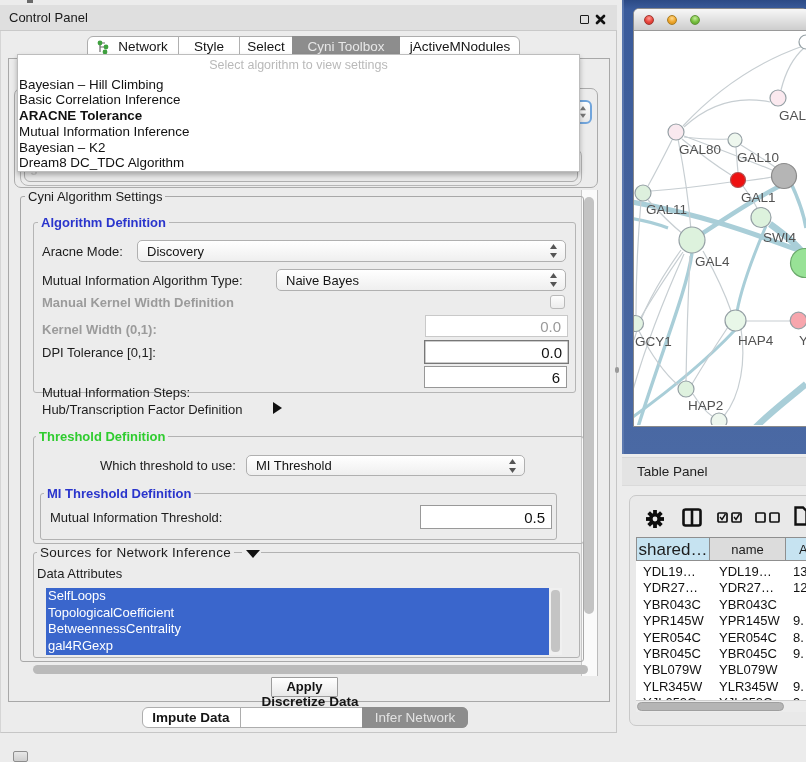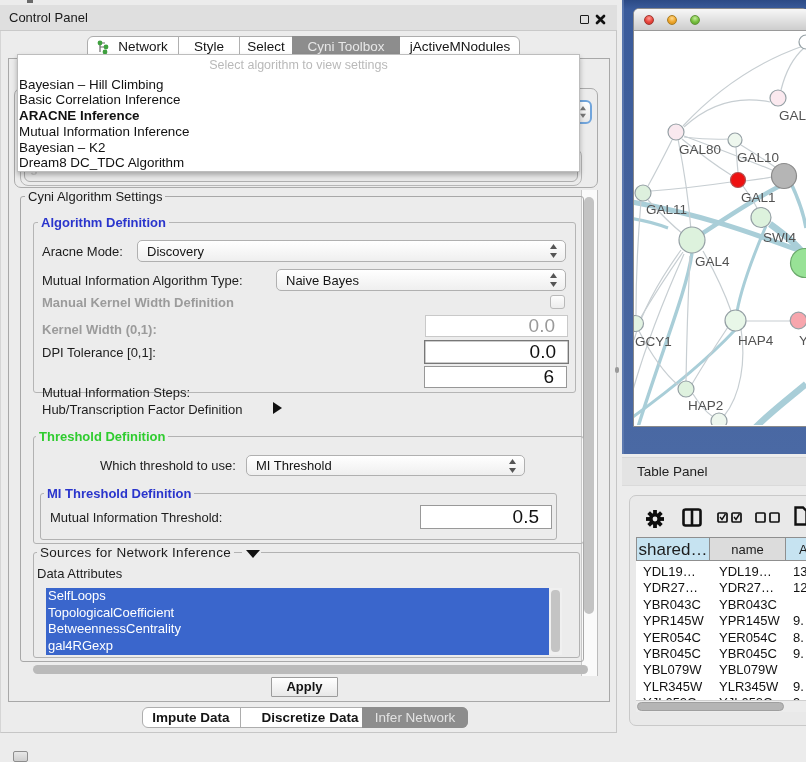--- a/index.html
+++ b/index.html
@@ -3,21 +3,21 @@
 *{margin:0;padding:0;box-sizing:border-box}
 html,body{width:806px;height:762px;background:#ececec;font-family:"Liberation Sans",sans-serif;overflow:hidden}
 body{position:relative}
 .abs{position:absolute}
 .lbl{position:absolute;font-size:13px;font-weight:normal;color:#1d1d1d;white-space:nowrap}
 .glbl{position:absolute;font-size:13px;font-weight:bold;color:#9b9b9b;white-space:nowrap}
 .grp{position:absolute;border:1px solid #b2b2b2;border-radius:4px}
 .gt{position:absolute;font-size:13px;background:#ececec;padding:0 3px;white-space:nowrap;line-height:13px}
 .combo{position:absolute;background:linear-gradient(#ffffff,#efefef);border:1px solid #b0b0b0;border-radius:5px;font-size:13px;color:#141414;display:flex;align-items:center;padding-left:9px}
 .carr{position:absolute;right:7px;top:50%;transform:translateY(-50%)}
-.field{position:absolute;background:#fff;font-size:19px;text-align:right;display:flex;align-items:center;justify-content:flex-end;padding-right:12px}
+.field{position:absolute;background:#fff;font-size:15px;text-align:right;display:flex;align-items:center;justify-content:flex-end;padding-right:6px}
 .seg{position:absolute;background:#fff;border:1px solid #adadad}
 .segtxt{position:absolute;font-size:13.5px;color:#141414;text-align:center;line-height:21px;white-space:nowrap}
 </style></head><body>
 
 <div class="abs" style="left:0;top:5px;width:617px;height:728px;background:#ececec;border-right:1px solid #c6c6c6;border-bottom:1px solid #c6c6c6;border-left:1px solid #d5d5d5"></div>
 <div class="abs" style="left:0;top:5px;width:617px;height:26px;background:#dfdfdf;border-bottom:1px solid #c9c9c9"></div>
 <div class="abs" style="left:9px;top:5px;height:26px;line-height:26px;font-size:13px;color:#1a1a1a">Control Panel</div>
 <div class="abs" style="left:580px;top:15px;width:9px;height:9px;border:1.6px solid #1a1a1a;border-radius:1px"></div>
 <svg class="abs" style="left:595px;top:14px" width="11" height="11" viewBox="0 0 11 11">
     <path d="M2 2 L9 9 M9 2 L2 9" stroke="#111" stroke-width="2.7" stroke-linecap="round"></path>
@@ -48,21 +48,21 @@
 <svg class="abs" style="left:579px;top:106px" width="8" height="12" viewBox="0 0 8 12">
     <path d="M4 0 L7 4.2 L1 4.2 Z" fill="#777"></path>
     <path d="M4 12 L7 7.8 L1 7.8 Z" fill="#777"></path>
   </svg>
 <div class="abs" style="left:20px;top:148px;width:562px;height:38px;border:1px solid #b7b7b7;border-radius:8px"></div>
 <div class="abs" style="left:24px;top:153px;width:554px;height:29px;border:1px solid #aeaeae;border-radius:6px;background:#e9e9e9"></div>
 <div class="abs" style="left:30px;top:153px;height:29px;line-height:29px;font-size:13px;font-weight:bold;color:#c9c9c9;white-space:nowrap">galFiltered sif default node</div>
 
 <div class="abs" style="left:17px;top:54px;width:563px;height:118px;background:#fff;border:1px solid #bdbdbd;box-shadow:0 3px 5px rgba(0,0,0,0.28)"></div>
 <div class="abs" style="left:17px;top:58px;width:563px;text-align:center;font-size:12.5px;color:#b9b9b9">Select algorithm to view settings</div>
-<div class="abs" style="left:19px;top:76.5px;width:558px;font-size:13.4px;color:#111;line-height:15.8px;white-space:nowrap">Bayesian – Hill Climbing<br>Basic Correlation Inference<br><b>ARACNE Inference</b><br>Mutual Information Inference<br>Bayesian – K2<br>Dream8 DC_TDC Algorithm</div>
+<div class="abs" style="left:19px;top:76.5px;width:558px;font-size:13.4px;color:#111;line-height:15.8px;white-space:nowrap">Bayesian – Hill Climbing<br>Basic Correlation Inference<br><b>ARACNE Tolerance</b><br>Mutual Information Inference<br>Bayesian – K2<br>Dream8 DC_TDC Algorithm</div>
 
 <div class="abs" style="left:581px;top:190px;width:17px;height:486px;background:#fafafa;border-left:1px solid #c8c8c8;border-right:1px solid #bcbcbc"></div>
 <div class="abs" style="left:584px;top:197px;width:10px;height:417px;background:#c3c3c3;border-radius:5px"></div>
 
 <div class="grp" style="left:20px;top:196px;width:564px;height:466px;border-radius:3px;border-color:#a8a8a8"></div>
 <div class="gt" style="left:25px;top:190px;color:#1c1c1c">Cyni Algorithm Settings</div>
 
 <div class="grp" style="left:33px;top:222px;width:543px;height:171px;border-radius:3px;border-color:#b5b5b5"></div>
 <div class="gt" style="left:38px;top:216px;color:#2a35cc;font-weight:bold">Algorithm Definition</div>
 
@@ -125,21 +125,21 @@
 <div class="abs" style="left:551px;top:590px;width:9px;height:62px;background:#c4c4c4;border-radius:4px"></div>
 
 <div class="abs" style="left:33px;top:665px;width:555px;height:9px;background:#bababa;border-radius:5px"></div>
 
 <div class="abs" style="left:271px;top:677px;width:67px;height:20px;border:1px solid #9c9c9c;border-radius:1px;background:linear-gradient(#ffffff,#e8e8e8);text-align:center;line-height:18px;font-size:13px;font-weight:600;color:#141414">Apply</div>
 
 <div class="seg" style="left:142px;top:707px;width:326px;height:21px;border-radius:6px"></div>
 <div class="abs" style="left:240px;top:707px;width:1px;height:21px;background:#adadad"></div>
 <div class="abs" style="left:362px;top:707px;width:106px;height:21px;background:#8d8d8d;border-radius:0 6px 6px 0"></div>
 <div class="segtxt" style="left:142px;top:707px;width:98px;font-weight:bold">Impute Data</div>
-<div class="segtxt" style="left:240px;top:707px;width:140px;font-weight:bold">Discretize Data</div>
+<div class="segtxt" style="left:240px;top:691px;width:140px;font-weight:bold">Discretize Data</div>
 <div class="segtxt" style="left:362px;top:707px;width:106px;color:#e3e3e3">Infer Network</div>
 
 <div class="abs" style="left:13px;top:751px;width:15px;height:11px;border:1px solid #8e8e8e;background:linear-gradient(#e8e8e8,#cfcfcf);border-radius:2px"></div>
 
 <div class="abs" style="left:615px;top:367px;width:4px;height:6px;background:#9a9a9a;border-radius:2px"></div>
 
 <div class="abs" style="left:622px;top:0;width:184px;height:454px;background:linear-gradient(180deg,#2c4a85 0%,#3a5b9b 2%,#45639d 55%,#4a69a4 100%)"></div>
 <div class="abs" style="left:622px;top:0;width:2px;height:454px;background:#6a85b8;opacity:.6"></div>
 
 <div class="abs" style="left:633px;top:8px;width:175px;height:419px;background:#fff;border:1px solid #8a8a8a;border-radius:6px 6px 0 0"></div>

